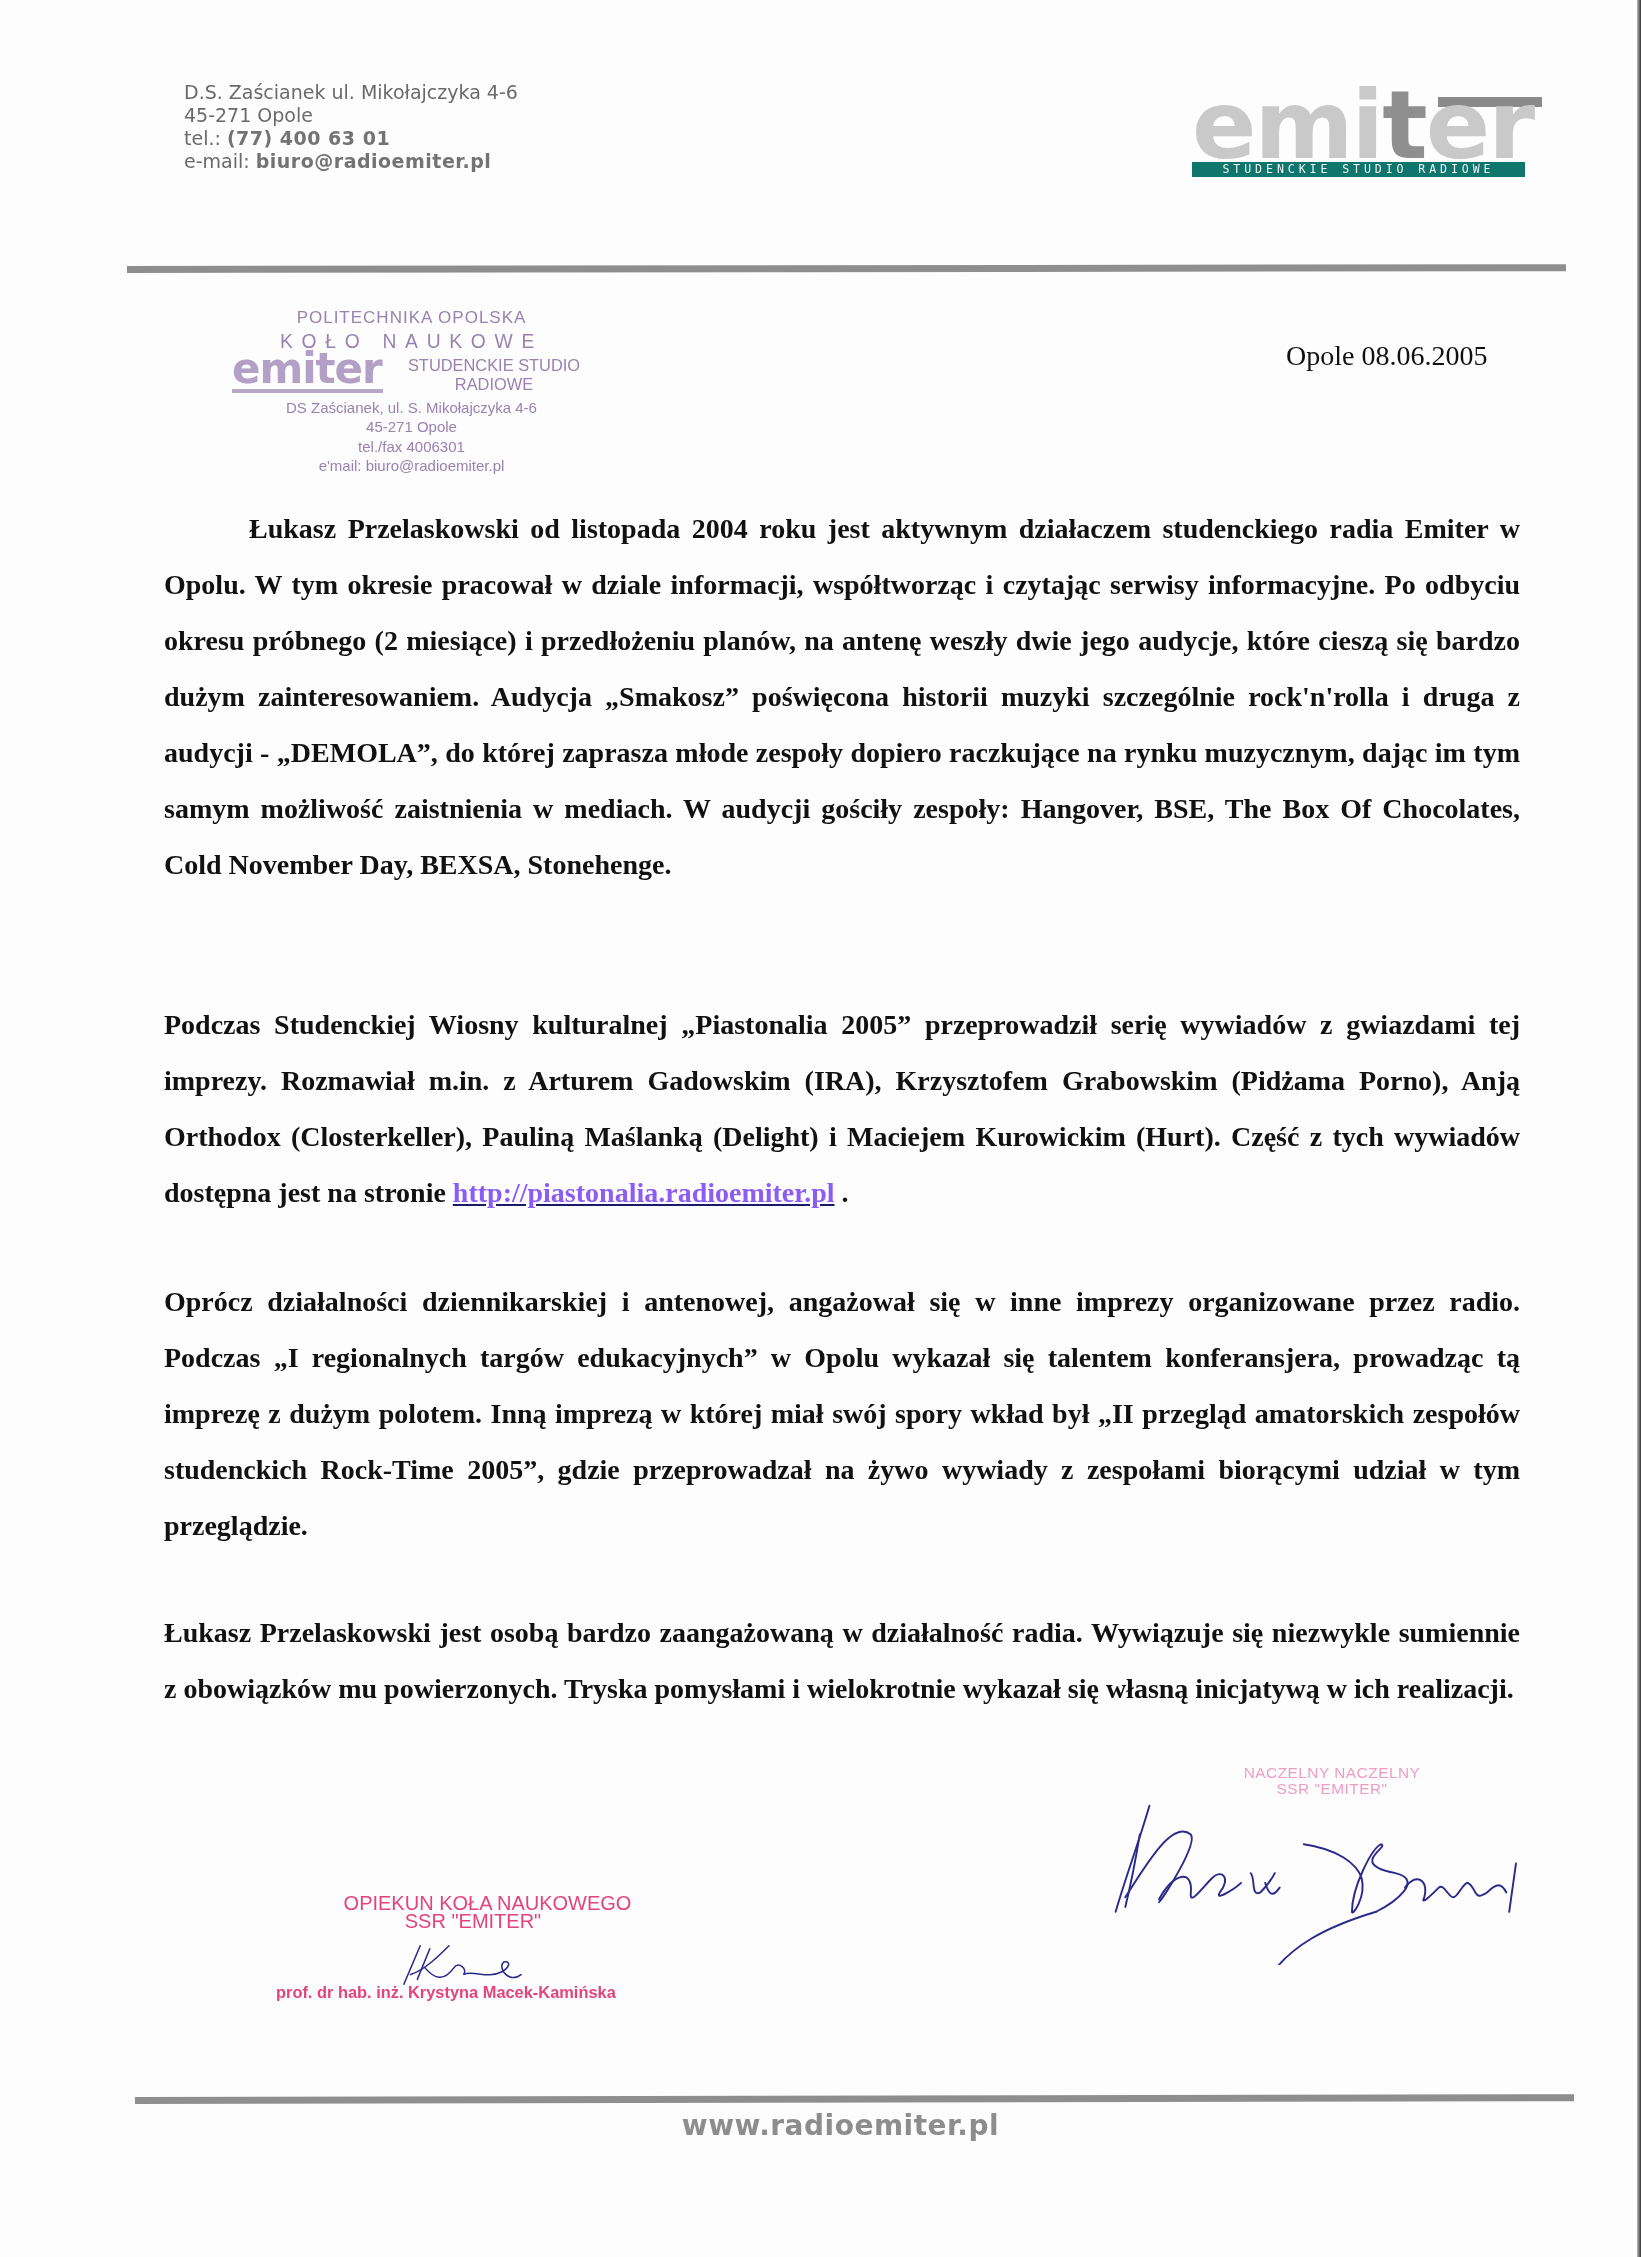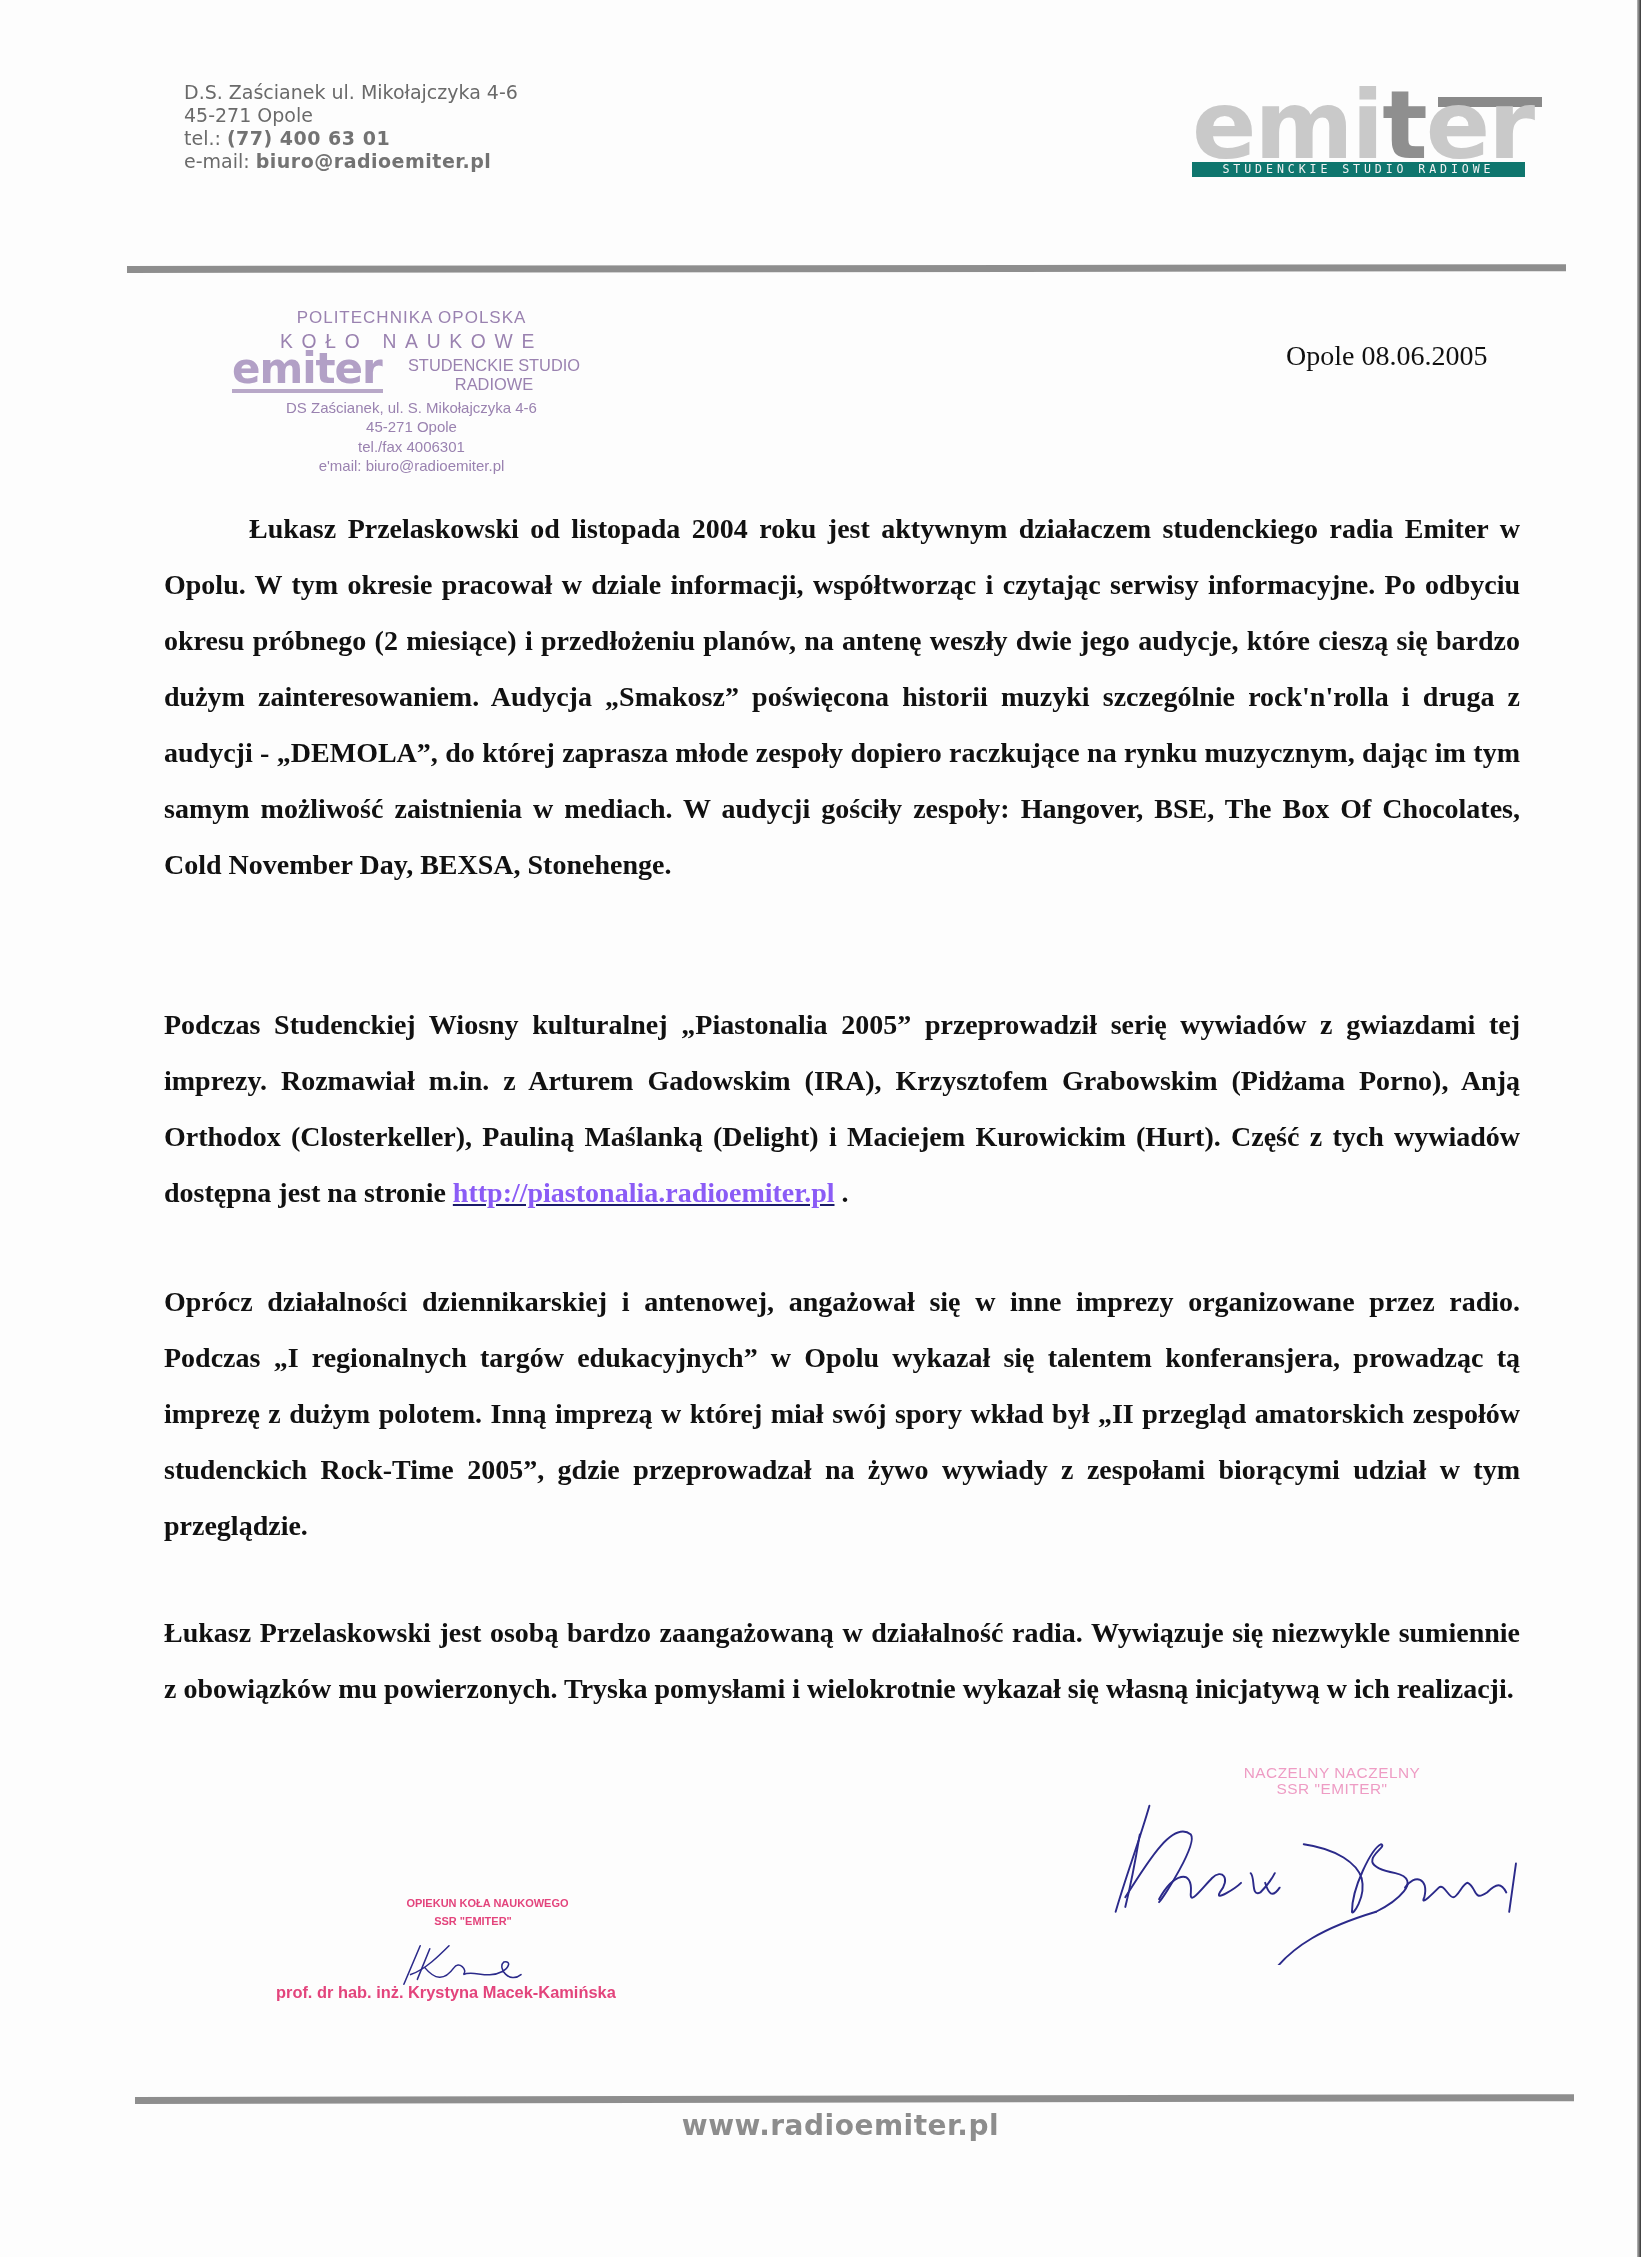--- a/index.html
+++ b/index.html
@@ -80,21 +80,21 @@
     .link { color: #8b5cf6; text-decoration: underline; text-decoration-color: #1a1a6a; }
 
     
     .stamp-editor {
       position: absolute; left: 1197px; top: 1765px; width: 270px; text-align: center;
       font-family: "Liberation Sans", sans-serif; color: #ee9cc4; font-size: 15.4px; line-height: 16.4px; letter-spacing: 0.5px;
     }
     .sig-editor { position: absolute; left: 1106px; top: 1791px; width: 463px; height: 174px; }
     .stamp-opiekun {
       position: absolute; left: 270px; top: 1894px; width: 406px;
-      font-family: "Liberation Sans", sans-serif; font-weight: bold; color: #e3447c; font-size: 11px; line-height: 18.3px; text-align: center;
+      font-family: "Liberation Sans", sans-serif; font-weight: normal; color: #e3447c; font-size: 20px; line-height: 18.3px; text-align: center;
     }
     .stamp-opiekun .l1 { padding-left: 29px; }
     .sig-opiekun { position: absolute; left: 396px; top: 1941px; width: 154px; height: 48px; }
     .stamp-opiekun-name {
       position: absolute; left: 276px; top: 1983px;
       font-family: "Liberation Sans", sans-serif; font-weight: bold; color: #e3447c; font-size: 16.4px;
     }
     .footer-url {
       position: absolute; left: 0; width: 1641px; top: 2109px; text-align: center;
       font-family: "DejaVu Sans", sans-serif; font-weight: bold; font-size: 28px; color: #8d8d8d; letter-spacing: 0.5px;

